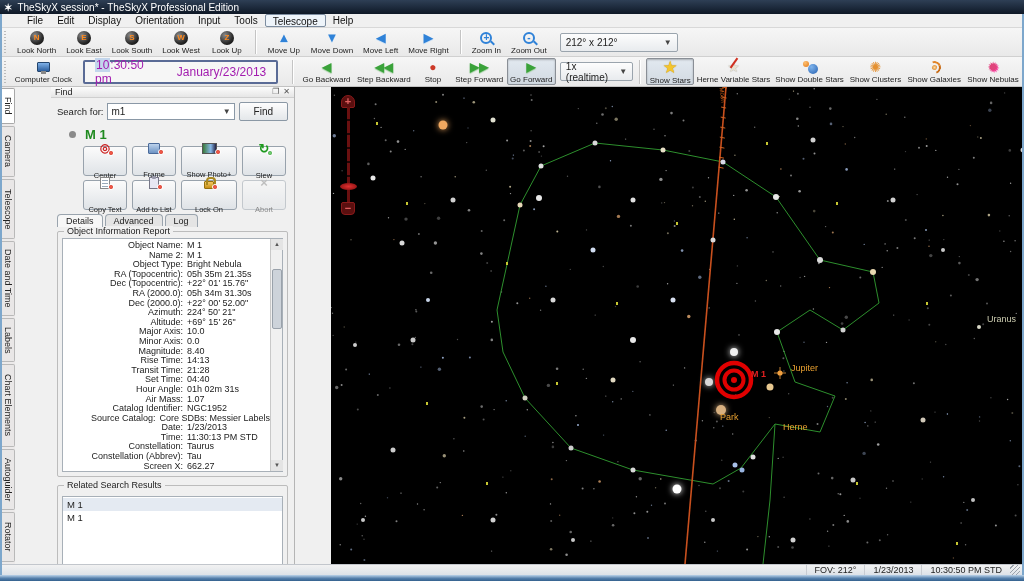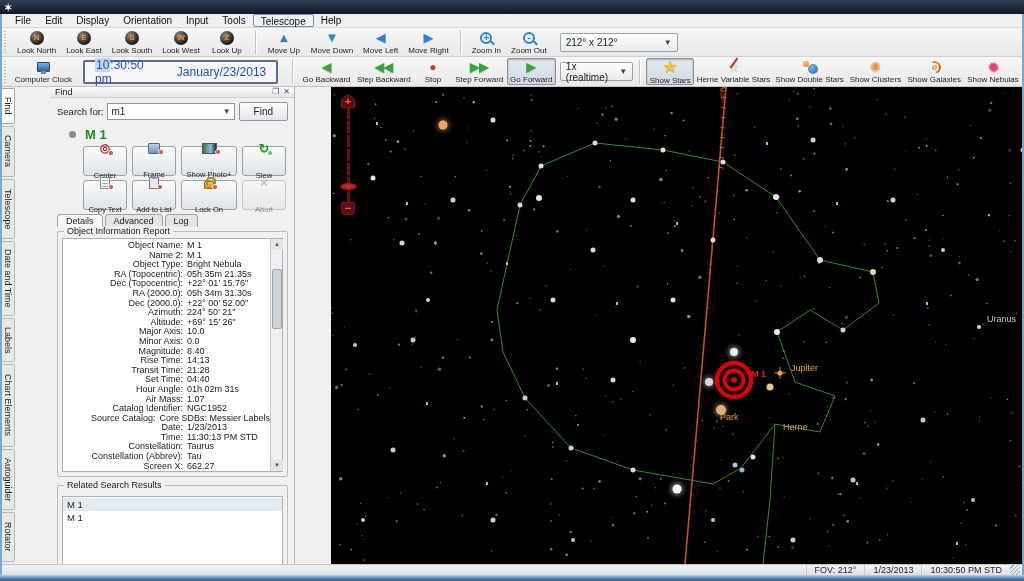--- a/index.html
+++ b/index.html
@@ -9,21 +9,21 @@
          border-left:2px solid #7da7cc; border-right:2px solid #7da7cc; }
 
   
   .titlebar { position:absolute; left:-2px; top:0; width:1024px; height:14px;
     background:linear-gradient(#2e3f55,#0e1826); color:#fff; display:flex; align-items:center;
     padding:0 4px; font-size:10px; }
   .titlebar .appicon { color:#fff; font-weight:bold; font-size:10px; margin-right:5px; }
 
   
   .menubar { position:absolute; left:0; top:14px; width:1020px; height:14px;
-    background:#f0f0f0; display:flex; align-items:center; border-bottom:1px solid #d8d8d8; padding-left:6px; }
+    background:#f0f0f0; display:flex; align-items:center; border-bottom:1px solid #d8d8d8; padding-left:18px; }
   .menuitem { padding:0 7px; height:13px; line-height:13px; font-size:10px; color:#111; }
   .menuitem.active { border:1px solid #7d8da0; background:#eef4fa; border-radius:2px; }
 
   
   .toolbar { position:absolute; left:0; width:1020px; background:linear-gradient(#f6f6f6,#e9e9e9);
     display:flex; align-items:center; }
   .tb1 { top:28px; height:29px; border-bottom:1px solid #d0d0d0; }
   .tb2 { top:57px; height:30px; border-bottom:1px solid #c2c2c2; }
   .grip { width:5px; height:22px; margin:0 3px 0 2px;
     background:repeating-linear-gradient(#bbb 0 1px, transparent 1px 3px); background-size:2px 100%; background-repeat:repeat-y; }
@@ -58,21 +58,21 @@
   .dbl .o2 { width:10px; height:10px; left:6px; top:3px; background:radial-gradient(circle at 35% 30%, #7fb4ec,#2660b0); }
   .cluster { color:#e49030; font-size:14px; line-height:14px; }
   .galaxy { width:13px; height:13px; border-radius:50%; border:2px solid transparent;
      border-top-color:#e08428; border-right-color:#c86a14; transform:rotate(25deg); position:relative; }
   .galaxy::after { content:""; position:absolute; left:2px; top:2px; width:5px; height:5px; border-radius:50%;
      background:radial-gradient(#ffd9a0,#d07818); }
   .nebula { color:#e0447c; font-size:14px; line-height:14px; text-shadow:1px 1px 0 #f4a; }
 
   
   .timebox { display:flex; align-items:center; gap:26px; border:2px solid #5a6b96; background:#f6f6f6;
-     border-radius:2px; height:24px; padding:0 10px; margin:0 8px; font-size:12px; color:#1d4ed8; }
+     border-radius:2px; height:24px; padding:0 10px; margin:0 8px; font-size:12px; color:#a21caf; }
   .timebox .hh { background:#c3d6ec; padding:0 1px; }
   .ratebox, .fovbox { display:flex; align-items:center; justify-content:space-between; border:1px solid #9aa4ad;
      background:linear-gradient(#fdfdfd,#e8ebee); border-radius:2px; height:19px; padding:0 5px; font-size:10px; color:#222; }
   .fovbox { width:118px; margin-left:8px; }
   .ratebox { width:78px; margin-left:4px; }
   .ddarrow { font-size:8px; color:#444; margin-left:6px; }
 
   
   .main { position:absolute; left:0; top:87px; width:1020px; height:477px; display:flex;gap:36px; }
 
@@ -170,20 +170,21 @@
   .bottomedge { position:absolute; left:-2px; top:575px; width:1024px; height:6px;
     background:linear-gradient(#bcd4ea,#5580ac 55%, #33618e); }
 </style>
 </head>
 <body>
 
 <div id="win">
 
   <div class="titlebar">
     <span class="appicon">✶</span>
+    <span>TheSkyX session* - TheSkyX Professional Edition</span>
   </div>
 
   <div class="menubar" id="menubar">
       <span class="menuitem">File</span>
       <span class="menuitem">Edit</span>
       <span class="menuitem">Display</span>
       <span class="menuitem">Orientation</span>
       <span class="menuitem">Input</span>
       <span class="menuitem">Tools</span>
       <span class="menuitem active">Telescope</span>

